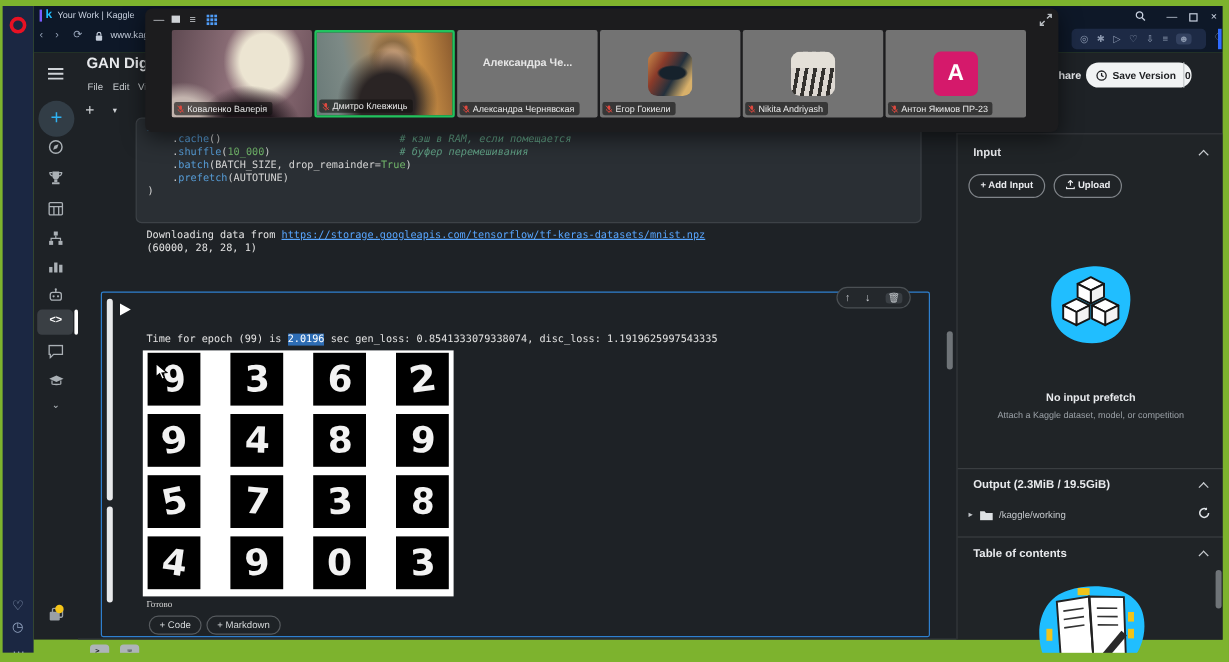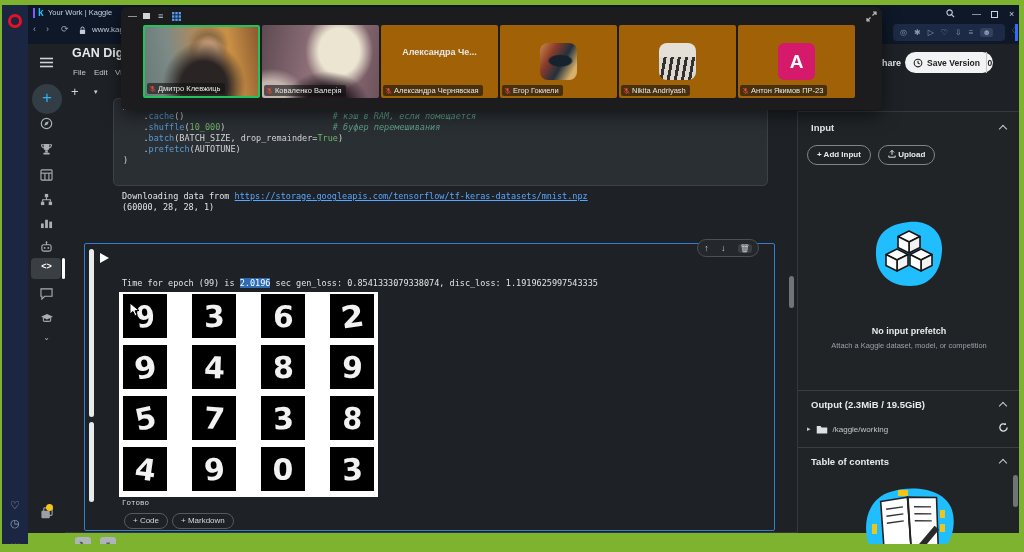--- a/index.html
+++ b/index.html
@@ -90,21 +90,21 @@
   .digit-tile:nth-child(8) span{transform:rotate(4deg);}
   .digit-tile:nth-child(9) span{transform:rotate(-12deg);}
   .digit-tile:nth-child(10) span{transform:rotate(5deg);}
   .digit-tile:nth-child(11) span{transform:rotate(-4deg);}
   .digit-tile:nth-child(12) span{transform:rotate(3deg) scaleX(.95);}
   .digit-tile:nth-child(13) span{transform:rotate(8deg);}
   .digit-tile:nth-child(14) span{transform:rotate(-5deg);}
   .digit-tile:nth-child(15) span{transform:rotate(0deg);}
   .digit-tile:nth-child(16) span{transform:rotate(-4deg);}
   #cursor { left:44px; top:58px; z-index:6; }
-  #status-done { left:37px; top:255px; font-family:Liberation Mono, monospace; font-size:7.5px; color:#d8d8d8; }
+  #status-done { left:37px; top:255px; font-family:Liberation Serif, serif; font-size:7.5px; color:#d8d8d8; }
   .add-pill { top:269px; height:16px; border:1px solid #565a5e; border-radius:9px;
     color:#d5d8da; font-size:8px; line-height:14px; padding:0 8px; background:transparent;text-align:center; }
 
   #nb-scroll-thumb { left:761px; top:232px; width:5px; height:32px; background:#6f7478; border-radius:2.5px; }
   #footer-divider { left:37px; top:488px; width:732px; height:1px; background:#33373b; }
   .foot-ic { top:493px; width:16px; height:12px; background:#aeb4b9; border-radius:3px;
     color:#22262a; font-size:6px; font-weight:bold; text-align:center; line-height:12px;
     font-family:"DejaVu Sans Mono", monospace; }
 
   
@@ -120,21 +120,21 @@
   .empty-sub { color:#9aa0a6; font-size:7.5px; text-align:center; width:222px; }
   #working-row { left:9px; top:312px; display:flex; align-items:center; gap:5px;
     color:#c3c7cb; font-size:8px; }
   #panel-scroll-thumb { left:215px; top:363px; width:5px; height:32px; background:#6f7478; border-radius:2.5px; }
 
   
   #meet-overlay { left:121px; top:7px; width:761px; height:103px; background:#1c1c1e;
     border-radius:6px; box-shadow:0 5px 18px rgba(0,0,0,.55); z-index:50; }
   .ovl-ctl { top:4px; color:#cfd2d6; font-size:9px; }
   #tiles { left:22px; top:18px; display:flex; gap:2px; }
-  .tile { position:relative; width:117px; height:73px; background:#a16207; border-radius:2px; overflow:hidden; }
+  .tile { position:relative; width:117px; height:73px; background:#737373; border-radius:2px; overflow:hidden; }
   .tile.active { border:2px solid #21c35e; }
   .cam-0 { background:
       radial-gradient(70px 55px at 55% 110%, rgba(26,17,23,.96) 0 30%, transparent 62%),
       radial-gradient(50px 40px at 8% 98%, #c3b4ae 0 38%, transparent 70%),
       radial-gradient(46px 52px at 66% 36%, #ece5d2 0 44%, transparent 74%),
       linear-gradient(100deg, #5f4a52 0%, #8d6f78 42%, #93757c 62%, #6e525c 100%); }
   .cam-1 { background:
       radial-gradient(72px 78px at 52% 86%, #2a2424 0 32%, transparent 58%),
       radial-gradient(26px 30px at 56% 40%, #c9a07a 0 38%, transparent 68%),
       radial-gradient(34px 34px at 56% 26%, #8a6a43 0 30%, transparent 60%),
@@ -490,44 +490,44 @@
         </svg>
     </div>
     <div class="abs" style="left:745px; top:4px;">
       <svg width="11" height="11" viewBox="0 0 11 11">
           <g stroke="#b9bdc2" stroke-width="1.2" fill="none">
             <path d="M7 1h3v3M10 1 6.5 4.5M4 10H1V7M1 10l3.5-3.5"></path>
           </g>
         </svg>
     </div>
     <div class="abs" id="tiles">
+        <div class="tile cam-0">
+          <div class="name-tag">
+            <span>
+              <svg viewBox="0 0 10 10" width="7" height="8">
+                <rect x="3.4" y="0.6" width="3.2" height="5" rx="1.6" fill="#e0493f"></rect>
+                <path d="M2 5c0 3.6 6 3.6 6 0" fill="none" stroke="#e0493f" stroke-width="1"></path>
+                <line x1="5" y1="7.8" x2="5" y2="9.4" stroke="#e0493f" stroke-width="1"></line>
+                <line x1="1.4" y1="0.8" x2="8.6" y2="8.8" stroke="#e0493f" stroke-width="1.1"></line>
+              </svg>
+            </span>
+            <span>Коваленко Валерія</span>
+          </div>
+        </div>
         <div class="tile active cam-1">
           <div class="name-tag">
             <span>
               <svg viewBox="0 0 10 10" width="7" height="8">
                 <rect x="3.4" y="0.6" width="3.2" height="5" rx="1.6" fill="#e0493f"></rect>
                 <path d="M2 5c0 3.6 6 3.6 6 0" fill="none" stroke="#e0493f" stroke-width="1"></path>
                 <line x1="5" y1="7.8" x2="5" y2="9.4" stroke="#e0493f" stroke-width="1"></line>
                 <line x1="1.4" y1="0.8" x2="8.6" y2="8.8" stroke="#e0493f" stroke-width="1.1"></line>
               </svg>
             </span>
             <span>Дмитро Клевжиць</span>
-          </div>
-        </div>
-        <div class="tile cam-0">
-          <div class="name-tag">
-            <span>
-              <svg viewBox="0 0 10 10" width="7" height="8">
-                <rect x="3.4" y="0.6" width="3.2" height="5" rx="1.6" fill="#e0493f"></rect>
-                <path d="M2 5c0 3.6 6 3.6 6 0" fill="none" stroke="#e0493f" stroke-width="1"></path>
-                <line x1="5" y1="7.8" x2="5" y2="9.4" stroke="#e0493f" stroke-width="1"></line>
-                <line x1="1.4" y1="0.8" x2="8.6" y2="8.8" stroke="#e0493f" stroke-width="1.1"></line>
-              </svg>
-            </span>
-            <span>Коваленко Валерія</span>
           </div>
         </div>
         <div class="tile">
           <div class="tile-text">Александра  Че...</div>
           <div class="name-tag">
             <span>
               <svg viewBox="0 0 10 10" width="7" height="8">
                 <rect x="3.4" y="0.6" width="3.2" height="5" rx="1.6" fill="#e0493f"></rect>
                 <path d="M2 5c0 3.6 6 3.6 6 0" fill="none" stroke="#e0493f" stroke-width="1"></path>
                 <line x1="5" y1="7.8" x2="5" y2="9.4" stroke="#e0493f" stroke-width="1"></line>

